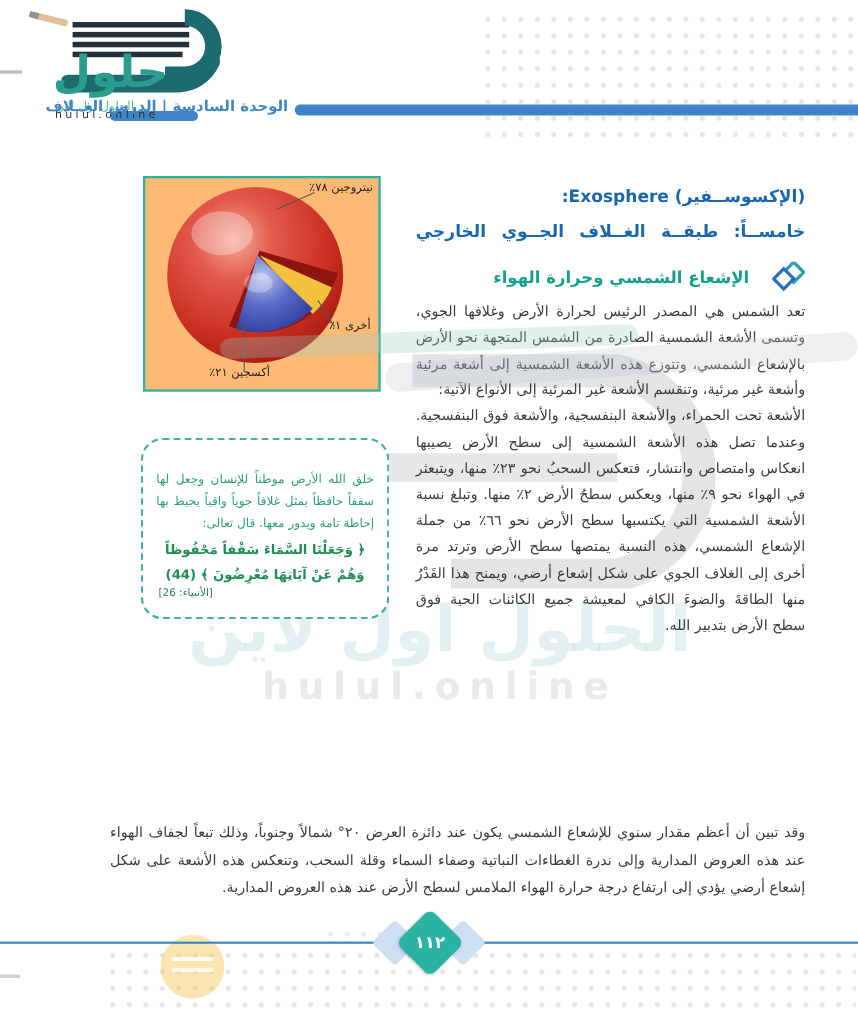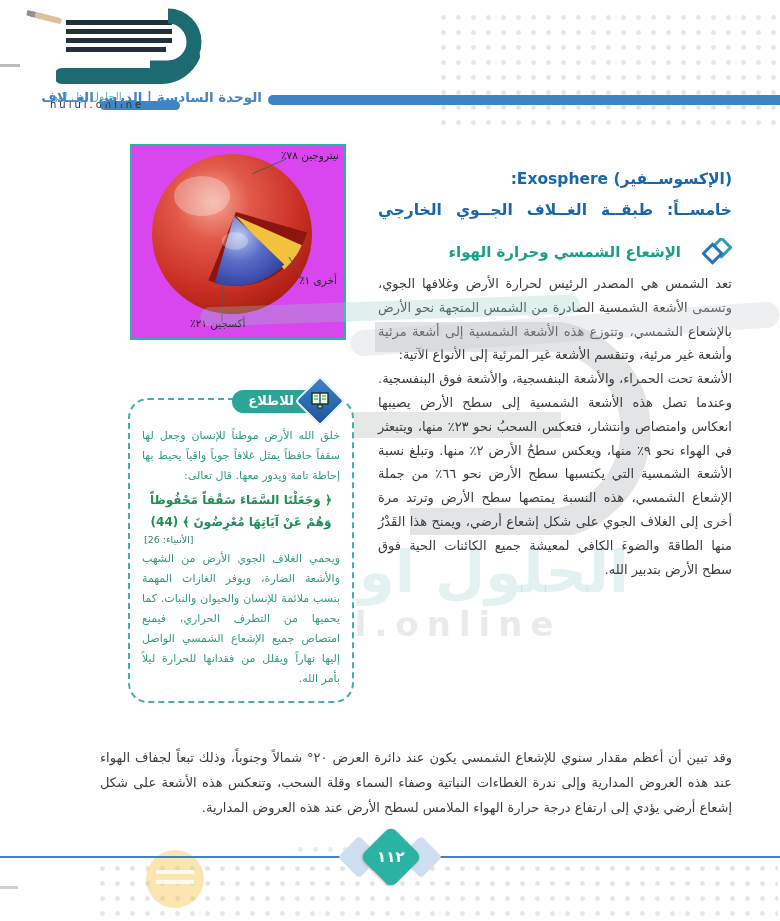--- a/index.html
+++ b/index.html
@@ -48,21 +48,21 @@
   .wm-center { left:140px; top:540px; width:520px; z-index:1; text-align:center;
                color:rgba(42,157,143,.13); font-weight:bold; pointer-events:none; }
   .wm-center .l1 { font-size:58px; line-height:64px; }
   .wm-center .l2 { font-size:34px; letter-spacing:8px; direction:ltr; color:rgba(130,140,145,.18); }
   .wm-yellow { left:146px; top:850px; width:58px; height:58px; border-radius:50%;
                background:rgba(246,196,68,.42); z-index:1; }
   .wm-yellow::after { content:""; position:absolute; left:10px; top:20px; width:38px; height:16px;
                background:repeating-linear-gradient(#fff 0 4px, transparent 4px 10px); opacity:.8; }
 
   
-  .chart-box { left:130px; top:144px; width:216px; height:196px; background:#d946ef;
+  .chart-box { left:130px; top:160px; width:216px; height:196px; background:#fdba74;
                border:2px solid #2ab3a3; z-index:2; }
   .pie-label { position:absolute; font-size:10.5px; color:#222; white-space:nowrap; z-index:4; }
   .lbl-nitrogen { right:5px; top:3px; }
   .lbl-other    { right:7px; top:128px; }
   .lbl-oxygen   { left:58px; top:171px; }
 
   
   .col-right { left:378px; top:164px; width:354px; z-index:2; }
   .h1line { color:#1a67ad; font-weight:bold; font-size:15.5px; line-height:31px; }
   .h1l1 { text-align:justify; text-align-last:justify; }
@@ -127,20 +127,21 @@
 <div class="abs logo-wrap">
   <div class="abs pencil"></div>
   <svg class="abs" style="left:50px; top:4px;" width="150" height="88" viewBox="0 0 150 88">
     <rect x="10" y="14" width="106" height="5" fill="#22313a"></rect>
     <rect x="10" y="23" width="106" height="5" fill="#22313a"></rect>
     <rect x="10" y="32" width="106" height="5" fill="#22313a"></rect>
     <rect x="10" y="41" width="100" height="5" fill="#22313a"></rect>
     <path d="M112,10 a26,26 0 0 1 0,52 h-18" fill="none" stroke="#1d6b70" stroke-width="15"></path>
     <path d="M6,70 h100 a34,34 0 0 0 30,-20" fill="none" stroke="#1d6b70" stroke-width="16" stroke-linecap="round"></path>
   </svg>
+  <div class="abs brand-text">حلول</div>
   <div class="abs wm-bar"></div>
   <div class="abs wm-ar">الحلول اول لاين</div>
   <div class="abs wm-en">hulul.online</div>
 </div>
 <div class="abs breadcrumb">الوحدة السادسة | الدرس الغــلاف</div>
 <div class="abs hbar"></div>
 
 <figure class="abs chart-box">
   <svg width="212" height="192" viewBox="0 0 212 192">
     <defs>
@@ -179,38 +180,23 @@
       <rect x="13" y="3" width="13" height="13" fill="#fff" stroke="#2e9fae" stroke-width="3" transform="rotate(45 19.5 9.5)"></rect>
       <rect x="4" y="9" width="13" height="13" fill="#fff" stroke="#2a6fc0" stroke-width="3" transform="rotate(45 10.5 15.5)"></rect>
     </svg>
     <span class="section-title">الإشعاع الشمسي وحرارة الهواء</span>
   </div>
   <p class="p-solar">تعد الشمس هي المصدر الرئيس لحرارة الأرض وغلافها الجوي، وتسمى الأشعة الشمسية الصادرة من الشمس المتجهة نحو الأرض بالإشعاع الشمسي، وتتوزع هذه الأشعة الشمسية إلى أشعة مرئية وأشعة غير مرئية، وتنقسم الأشعة غير المرئية إلى الأنواع الآتية:</p>
   <p class="p-solar" style="margin-top:0;">الأشعة تحت الحمراء، والأشعة البنفسجية، والأشعة فوق البنفسجية. وعندما تصل هذه الأشعة الشمسية إلى سطح الأرض يصيبها انعكاس وامتصاص وانتشار، فتعكس السحبُ نحو ٢٣٪ منها، ويتبعثر في الهواء نحو ٩٪ منها، ويعكس سطحُ الأرض ٢٪ منها. وتبلغ نسبة الأشعة الشمسية التي يكتسبها سطح الأرض نحو ٦٦٪ من جملة الإشعاع الشمسي، هذه النسبة يمتصها سطح الأرض وترتد مرة أخرى إلى الغلاف الجوي على شكل إشعاع أرضي، ويمنح هذا القَدْرُ منها الطاقةَ والضوءَ الكافي لمعيشة جميع الكائنات الحية فوق سطح الأرض بتدبير الله.</p>
 </div>
 
 <aside class="abs info-box">
-  <div class="badge">
-    <div class="badge-diamond">
-      <svg width="20" height="18" viewBox="0 0 20 18">
-        <rect x="2" y="1" width="16" height="11" fill="#e9f5ec" stroke="#16321f" stroke-width="1.4"></rect>
-        <line x1="10" y1="1" x2="10" y2="12" stroke="#16321f" stroke-width="1.2"></line>
-        <line x1="4" y1="4" x2="8" y2="4" stroke="#2f9e53" stroke-width="1"></line>
-        <line x1="4" y1="7" x2="8" y2="7" stroke="#2f9e53" stroke-width="1"></line>
-        <line x1="12" y1="4" x2="16" y2="4" stroke="#2f9e53" stroke-width="1"></line>
-        <line x1="12" y1="7" x2="16" y2="7" stroke="#2f9e53" stroke-width="1"></line>
-        <path d="M8,13 h4 v3 h-4 z" fill="#f0cf9a" stroke="#16321f" stroke-width="1"></path>
-      </svg>
-    </div>
-    <span class="badge-pill">للاطلاع</span>
-  </div>
   <p class="info-p">خلق الله الأرض موطناً للإنسان وجعل لها سقفاً حافظاً يمثل غلافاً جوياً واقياً يحيط بها إحاطة تامة ويدور معها. قال تعالى:</p>
   <p class="verse">﴿ وَجَعَلْنَا السَّمَاءَ سَقْفاً مَحْفُوظاً وَهُمْ عَنْ آيَاتِهَا مُعْرِضُونَ ﴾ (44)</p>
   <p class="verse-ref">[الأنبياء: 26]</p>
-  <p class="info-p">ويحمي الغلاف الجوي الأرض من الشهب والأشعة الضارة، ويوفر الغازات المهمة بنسب ملائمة للإنسان والحيوان والنبات. كما يحميها من التطرف الحراري، فيمنع امتصاص جميع الإشعاع الشمسي الواصل إليها نهاراً ويقلل من فقدانها للحرارة ليلاً بأمر الله.</p>
 </aside>
 
 <p class="abs bottom-p">وقد تبين أن أعظم مقدار سنوي للإشعاع الشمسي يكون عند دائرة العرض ٢٠° شمالاً وجنوباً، وذلك تبعاً لجفاف الهواء عند هذه العروض المدارية وإلى ندرة الغطاءات النباتية وصفاء السماء وقلة السحب، وتنعكس هذه الأشعة على شكل إشعاع أرضي يؤدي إلى ارتفاع درجة حرارة الهواء الملامس لسطح الأرض عند هذه العروض المدارية.</p>
 
 <div class="abs footer-rule"></div>
 <div class="diamond-side ds-left"></div>
 <div class="diamond-side ds-right"></div>
 <div class="abs page-diamond">
   <span class="page-num">١١٢</span>
 </div>

